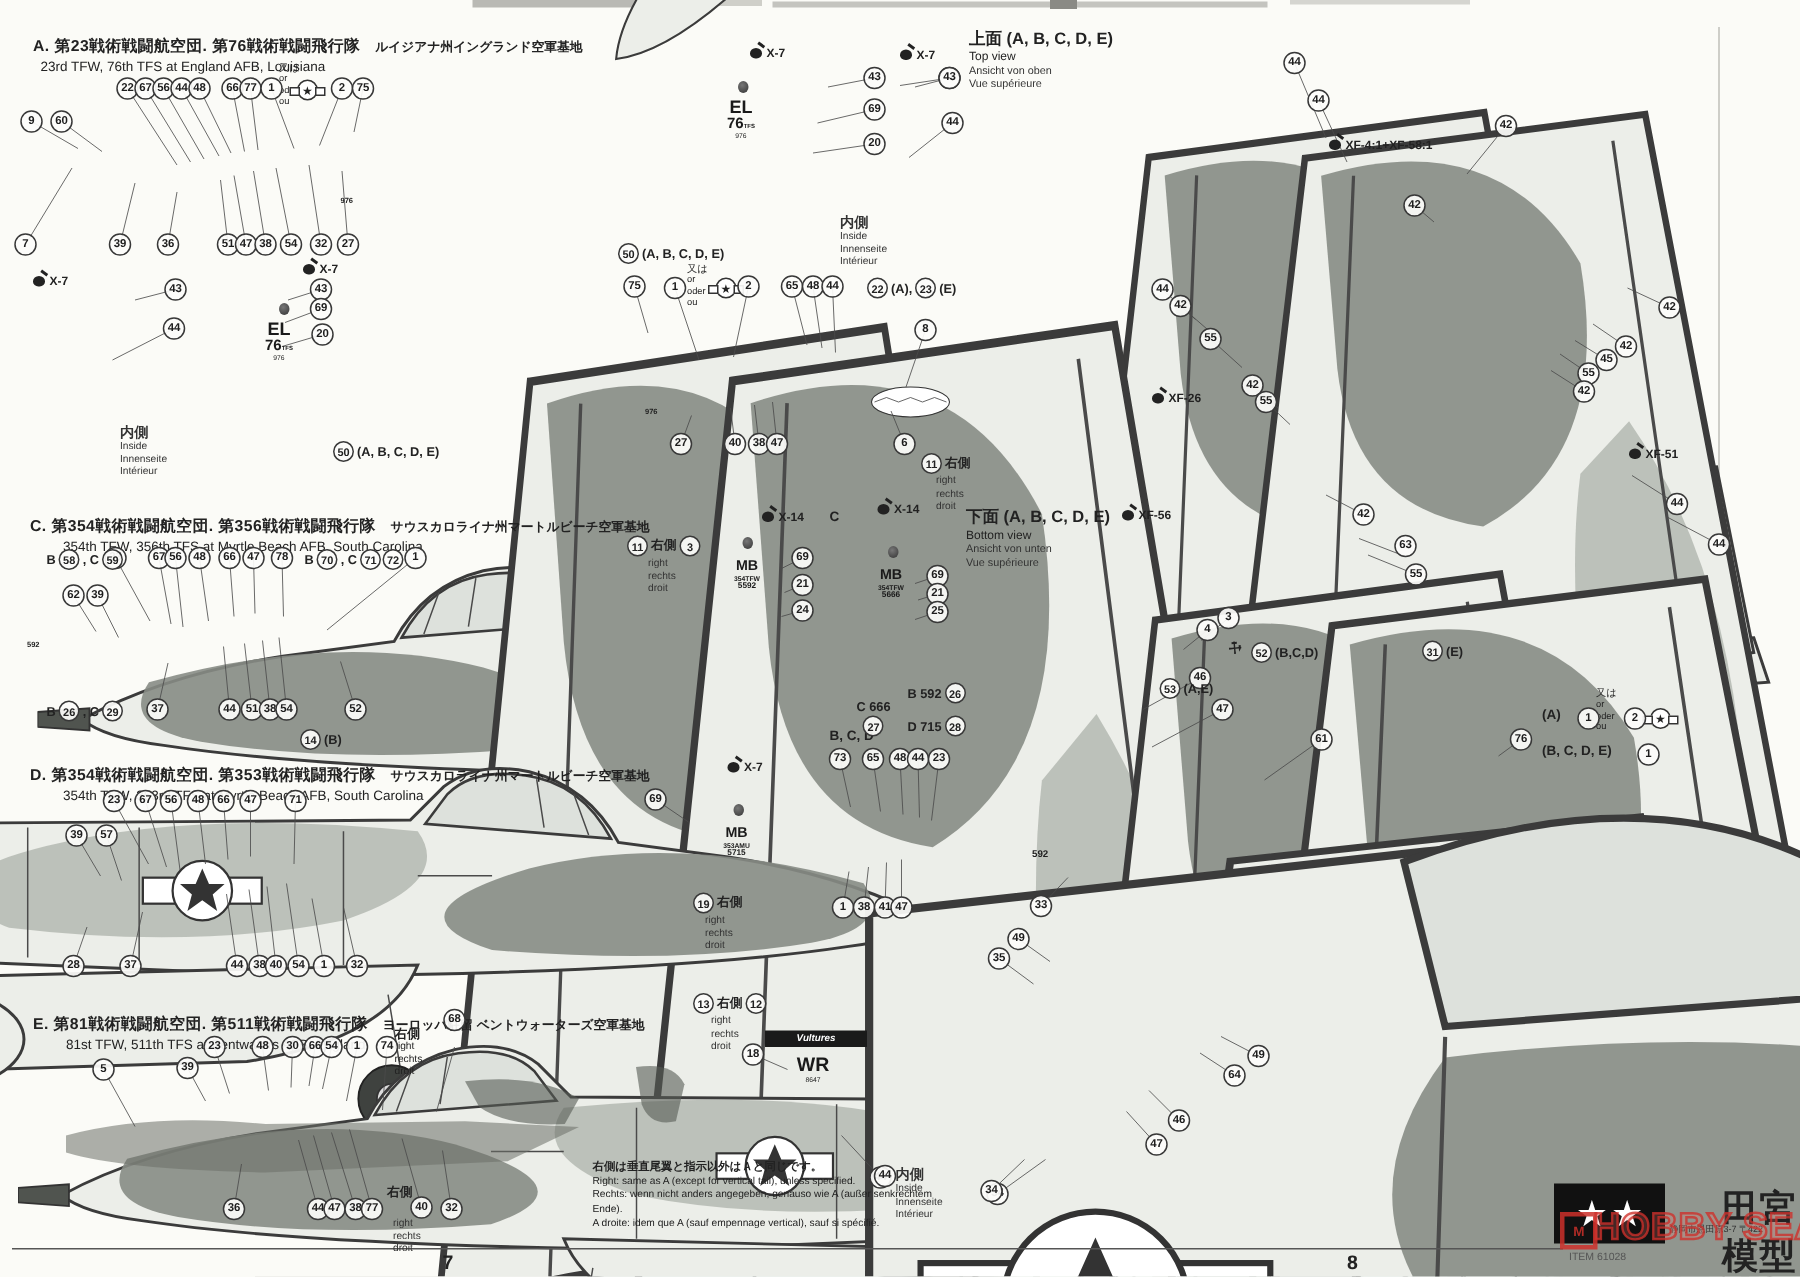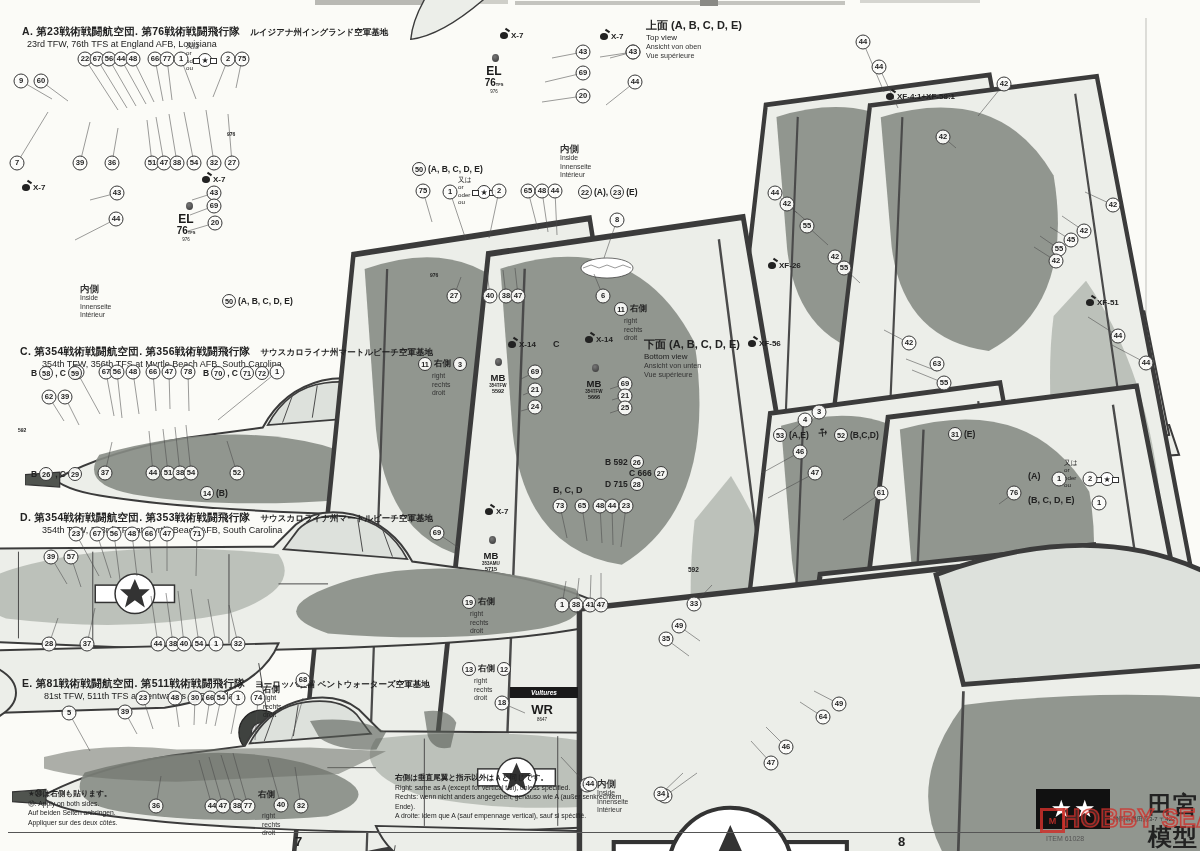--- a/index.html
+++ b/index.html
@@ -654,33 +654,33 @@
     </div>
     <div class="mixed" style="left: 462px; top: 662px;">
       <span class="ci">13</span>
       <span class="mt">右側</span>
       <span class="ci">12</span>
     </div>
     <div class="mixed" style="left: 948px; top: 427px;">
       <span class="ci">31</span>
       <span class="mt">(E)</span>
     </div>
-    <div class="mixed" style="left: 773px; top: 428px;">
+    <div class="mixed" style="left: 773px; top: 452px;">
       <span class="ci">53</span>
       <span class="mt">(A,E)</span>
     </div>
     <div class="mixed" style="left: 834px; top: 428px;">
       <span class="ci">52</span>
       <span class="mt">(B,C,D)</span>
     </div>
     <div class="mixed" style="left: 604px; top: 455px;">
       <span class="mt">B 592</span>
       <span class="ci">26</span>
     </div>
-    <div class="mixed" style="left: 628px; top: 466px;">
+    <div class="mixed" style="left: 570px; top: 466px; flex-direction: column;">
       <span class="mt">C 666</span>
       <span class="ci">27</span>
     </div>
     <div class="mixed" style="left: 604px; top: 477px;">
       <span class="mt">D 715</span>
       <span class="ci">28</span>
     </div>
     <div class="block inside" style="left: 560px; top: 143px;">
       <div class="l0">内側</div>
       <div class="l1">Inside</div>
@@ -788,26 +788,20 @@
       <div class="l0">XF-51</div>
     </div>
     <div class="block paint" style="left: 748px; top: 339px;">
       <span class="pot"></span>
       <div class="l0">XF-56</div>
     </div>
     <div class="block paint" style="left: 886px; top: 92px;">
       <span class="pot"></span>
       <div class="l0">XF-4:1+XF-58:1</div>
     </div>
-    <div class="block note" style="left: 28px; top: 789px;">
-      <div class="l0">★㉚は右側も貼ります。</div>
-      <div class="l1">㉚: Apply on both sides.</div>
-      <div class="l2">Auf beiden Seiten anbringen.</div>
-      <div class="l3">Appliquer sur des deux côtés.</div>
-    </div>
     <div class="block note" style="left: 395px; top: 773px; width: 237px;">
       <div class="l0">右側は垂直尾翼と指示以外はＡと同じです。</div>
       <div class="l1">Right: same as A (except for vertical tail), unless specified.</div>
       <div class="l2">Rechts: wenn nicht anders angegeben, genauso wie A (außer senkrechtem Ende).</div>
       <div class="l3">A droite: idem que A (sauf empennage vertical), sauf si spécifié.</div>
     </div>
     <div class="block plain" style="left: 553px; top: 486px;">
       <div class="l0">B, C, D</div>
     </div>
     <div class="block plain" style="left: 553px; top: 340px;">

